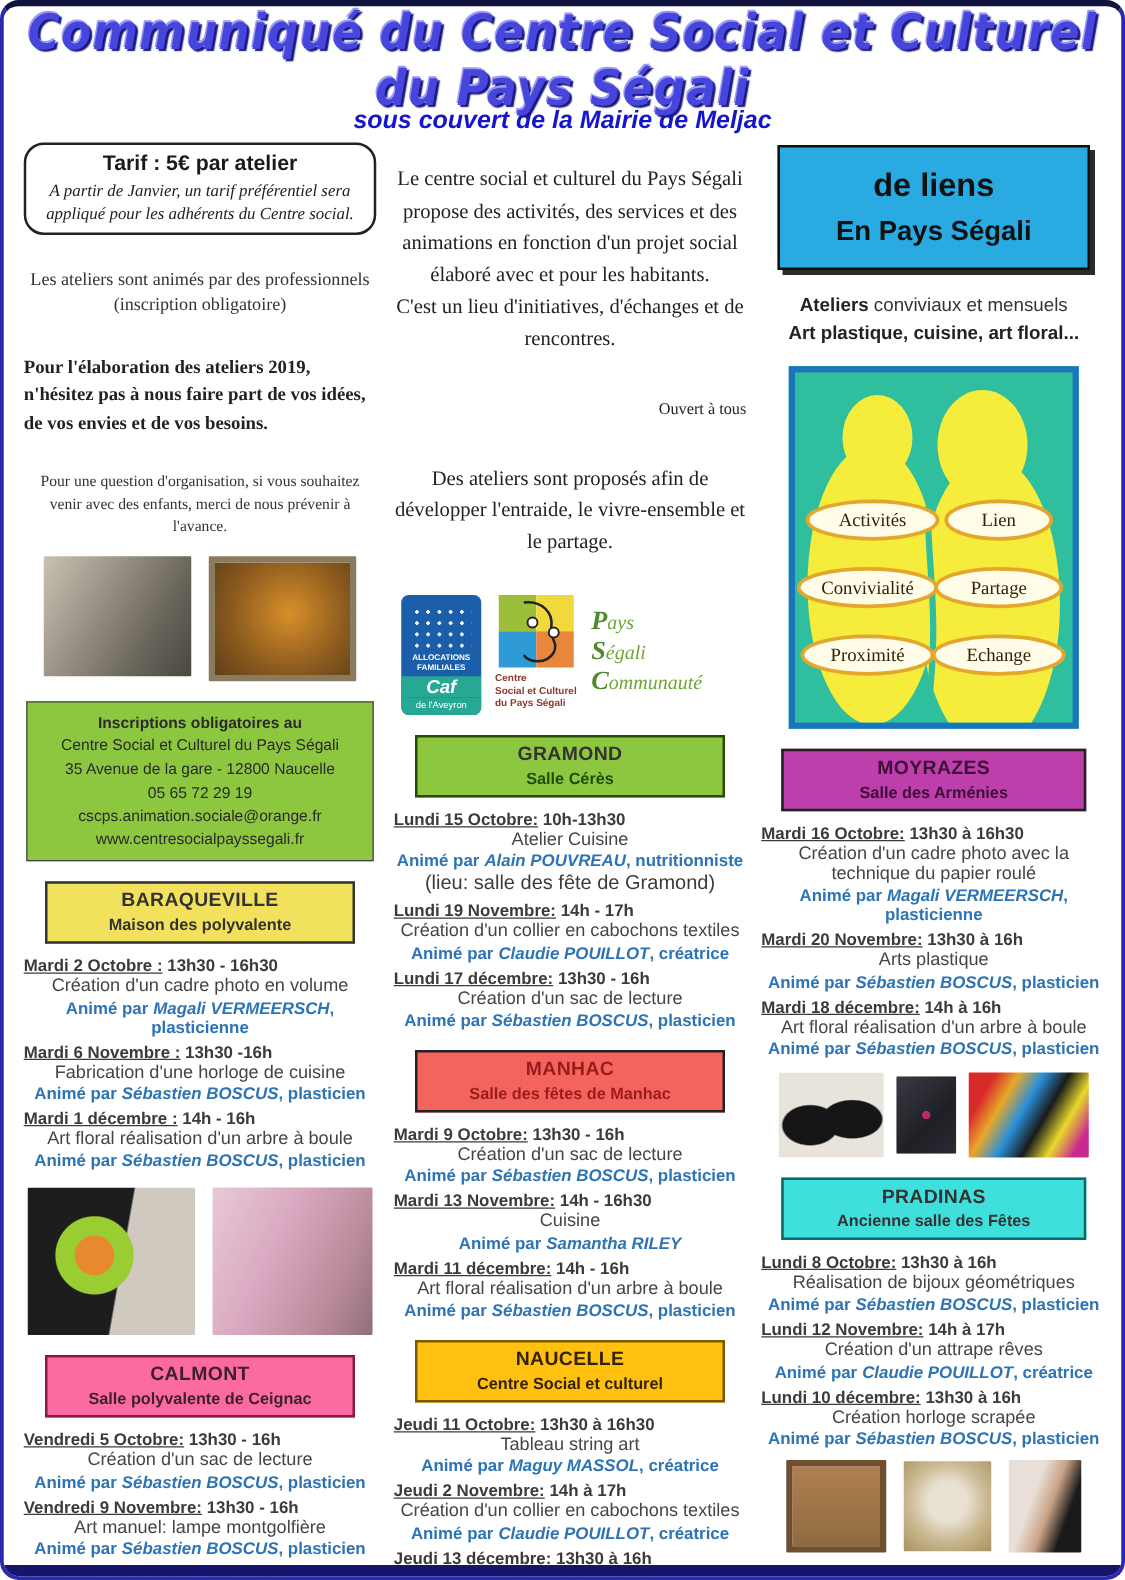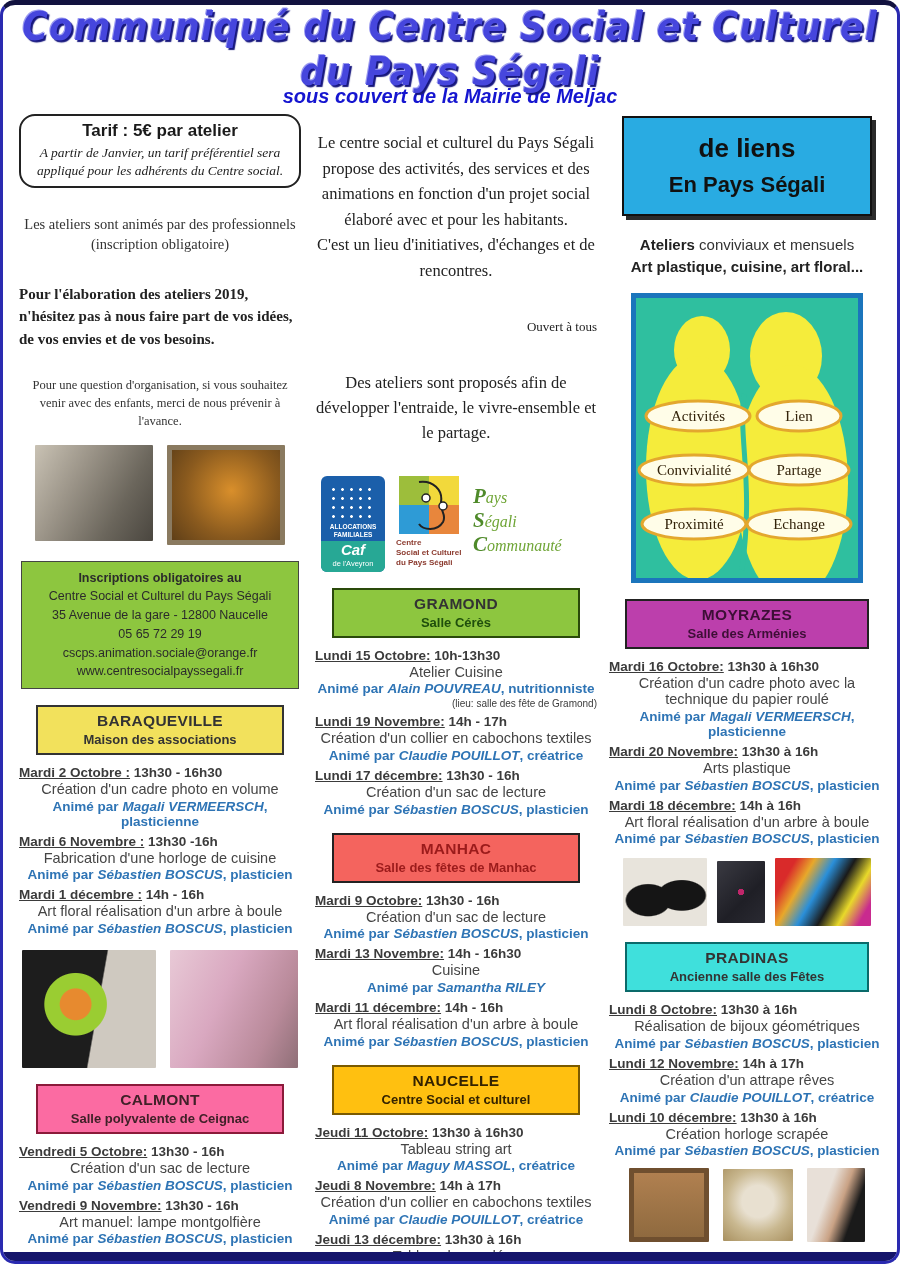--- a/index.html
+++ b/index.html
@@ -47,21 +47,21 @@
   .sec-naucelle{background:#FFC010;border-color:#7a5a00;color:#332200;}
   .sec-moyrazes{background:#BC3FAC;border-color:#222;color:#3D0E36;}
   .sec-pradinas{background:#3FE0DC;border-color:#0a6a6a;color:#333;}
 
   
   .entries{margin-top:10px;}
   .entry{margin-bottom:5px;}
   .e-date{font-size:13.5px;font-weight:bold;color:#3b3b3b;text-align:left;}
   .e-date .du{text-decoration:underline;}
   .e-title{font-size:14.5px;color:#454545;text-align:center;line-height:1.15;margin:1px 0;}
-  .e-note{font-size:10px;color:#3b3b3b;text-align:right;margin:1px 0;}
+  .e-note{font-size:16px;color:#3b3b3b;text-align:center;margin:1px 0;}
   .e-anim{font-size:13.5px;font-weight:bold;color:#2E74B5;text-align:center;margin-bottom:2px;}
   .e-anim .pre{margin-right:4px;}
 
   
   .intro{font-size:16.5px;color:#222;text-align:center;line-height:1.55;margin-top:16px;}
   .ouvert{font-size:13px;color:#222;text-align:right;margin:36px 0;}
   .intro3{font-size:16.5px;color:#222;text-align:center;line-height:1.5;margin-top:4px;}
   .logos-row{display:flex;justify-content:space-between;align-items:flex-start;margin:30px 6px 0;}
   .caf-logo{width:64px;height:96px;background:#1B5FAA;border-radius:6px;color:#fff;text-align:center;
     display:flex;flex-direction:column;justify-content:flex-end;overflow:hidden;}
@@ -142,21 +142,21 @@
         <div class="c0">Inscriptions  obligatoires au</div>
         <div>Centre Social et Culturel du Pays Ségali</div>
         <div>35 Avenue de la gare - 12800 Naucelle</div>
         <div>05 65 72 29 19</div>
         <div>cscps.animation.sociale@orange.fr</div>
         <div>www.centresocialpayssegali.fr</div>
       </div>
 
       <div class="sec sec-baraqueville">
         <div class="sec-name">BARAQUEVILLE</div>
-        <div class="sec-venue">Maison des associations</div>
+        <div class="sec-venue">Maison des polyvalente</div>
       </div>
 
       <div class="entries">
         <div class="entry">
           <div class="e-date"><span class="du">Mardi 2 Octobre :</span> <span>13h30 - 16h30</span></div>
           <div class="e-title">Création d'un cadre photo en  volume</div>
           <div class="e-anim"><span class="pre">Animé par</span><i>Magali VERMEERSCH</i><span>, plasticienne</span></div>
         </div>
         <div class="entry">
           <div class="e-date"><span class="du">Mardi 6 Novembre :</span> <span>13h30 -16h</span></div>
@@ -292,21 +292,21 @@
         <div class="sec-venue">Centre Social et culturel</div>
       </div>
 
       <div class="entries">
         <div class="entry">
           <div class="e-date"><span class="du">Jeudi 11 Octobre:</span> <span>13h30 à 16h30</span></div>
           <div class="e-title">Tableau string art</div>
           <div class="e-anim"><span class="pre">Animé par</span><i>Maguy MASSOL</i><span>, créatrice</span></div>
         </div>
         <div class="entry">
-          <div class="e-date"><span class="du">Jeudi 8 Novembre:</span> <span>14h à 17h</span></div>
+          <div class="e-date"><span class="du">Jeudi 2 Novembre:</span> <span>14h à 17h</span></div>
           <div class="e-title">Création d'un collier en cabochons textiles</div>
           <div class="e-anim"><span class="pre">Animé par</span><i>Claudie POUILLOT</i><span>, créatrice</span></div>
         </div>
         <div class="entry">
           <div class="e-date"><span class="du">Jeudi 13 décembre:</span> <span>13h30 à 16h</span></div>
           <div class="e-title">Tableau home déco</div>
 
         </div>
       </div>
     </div>

